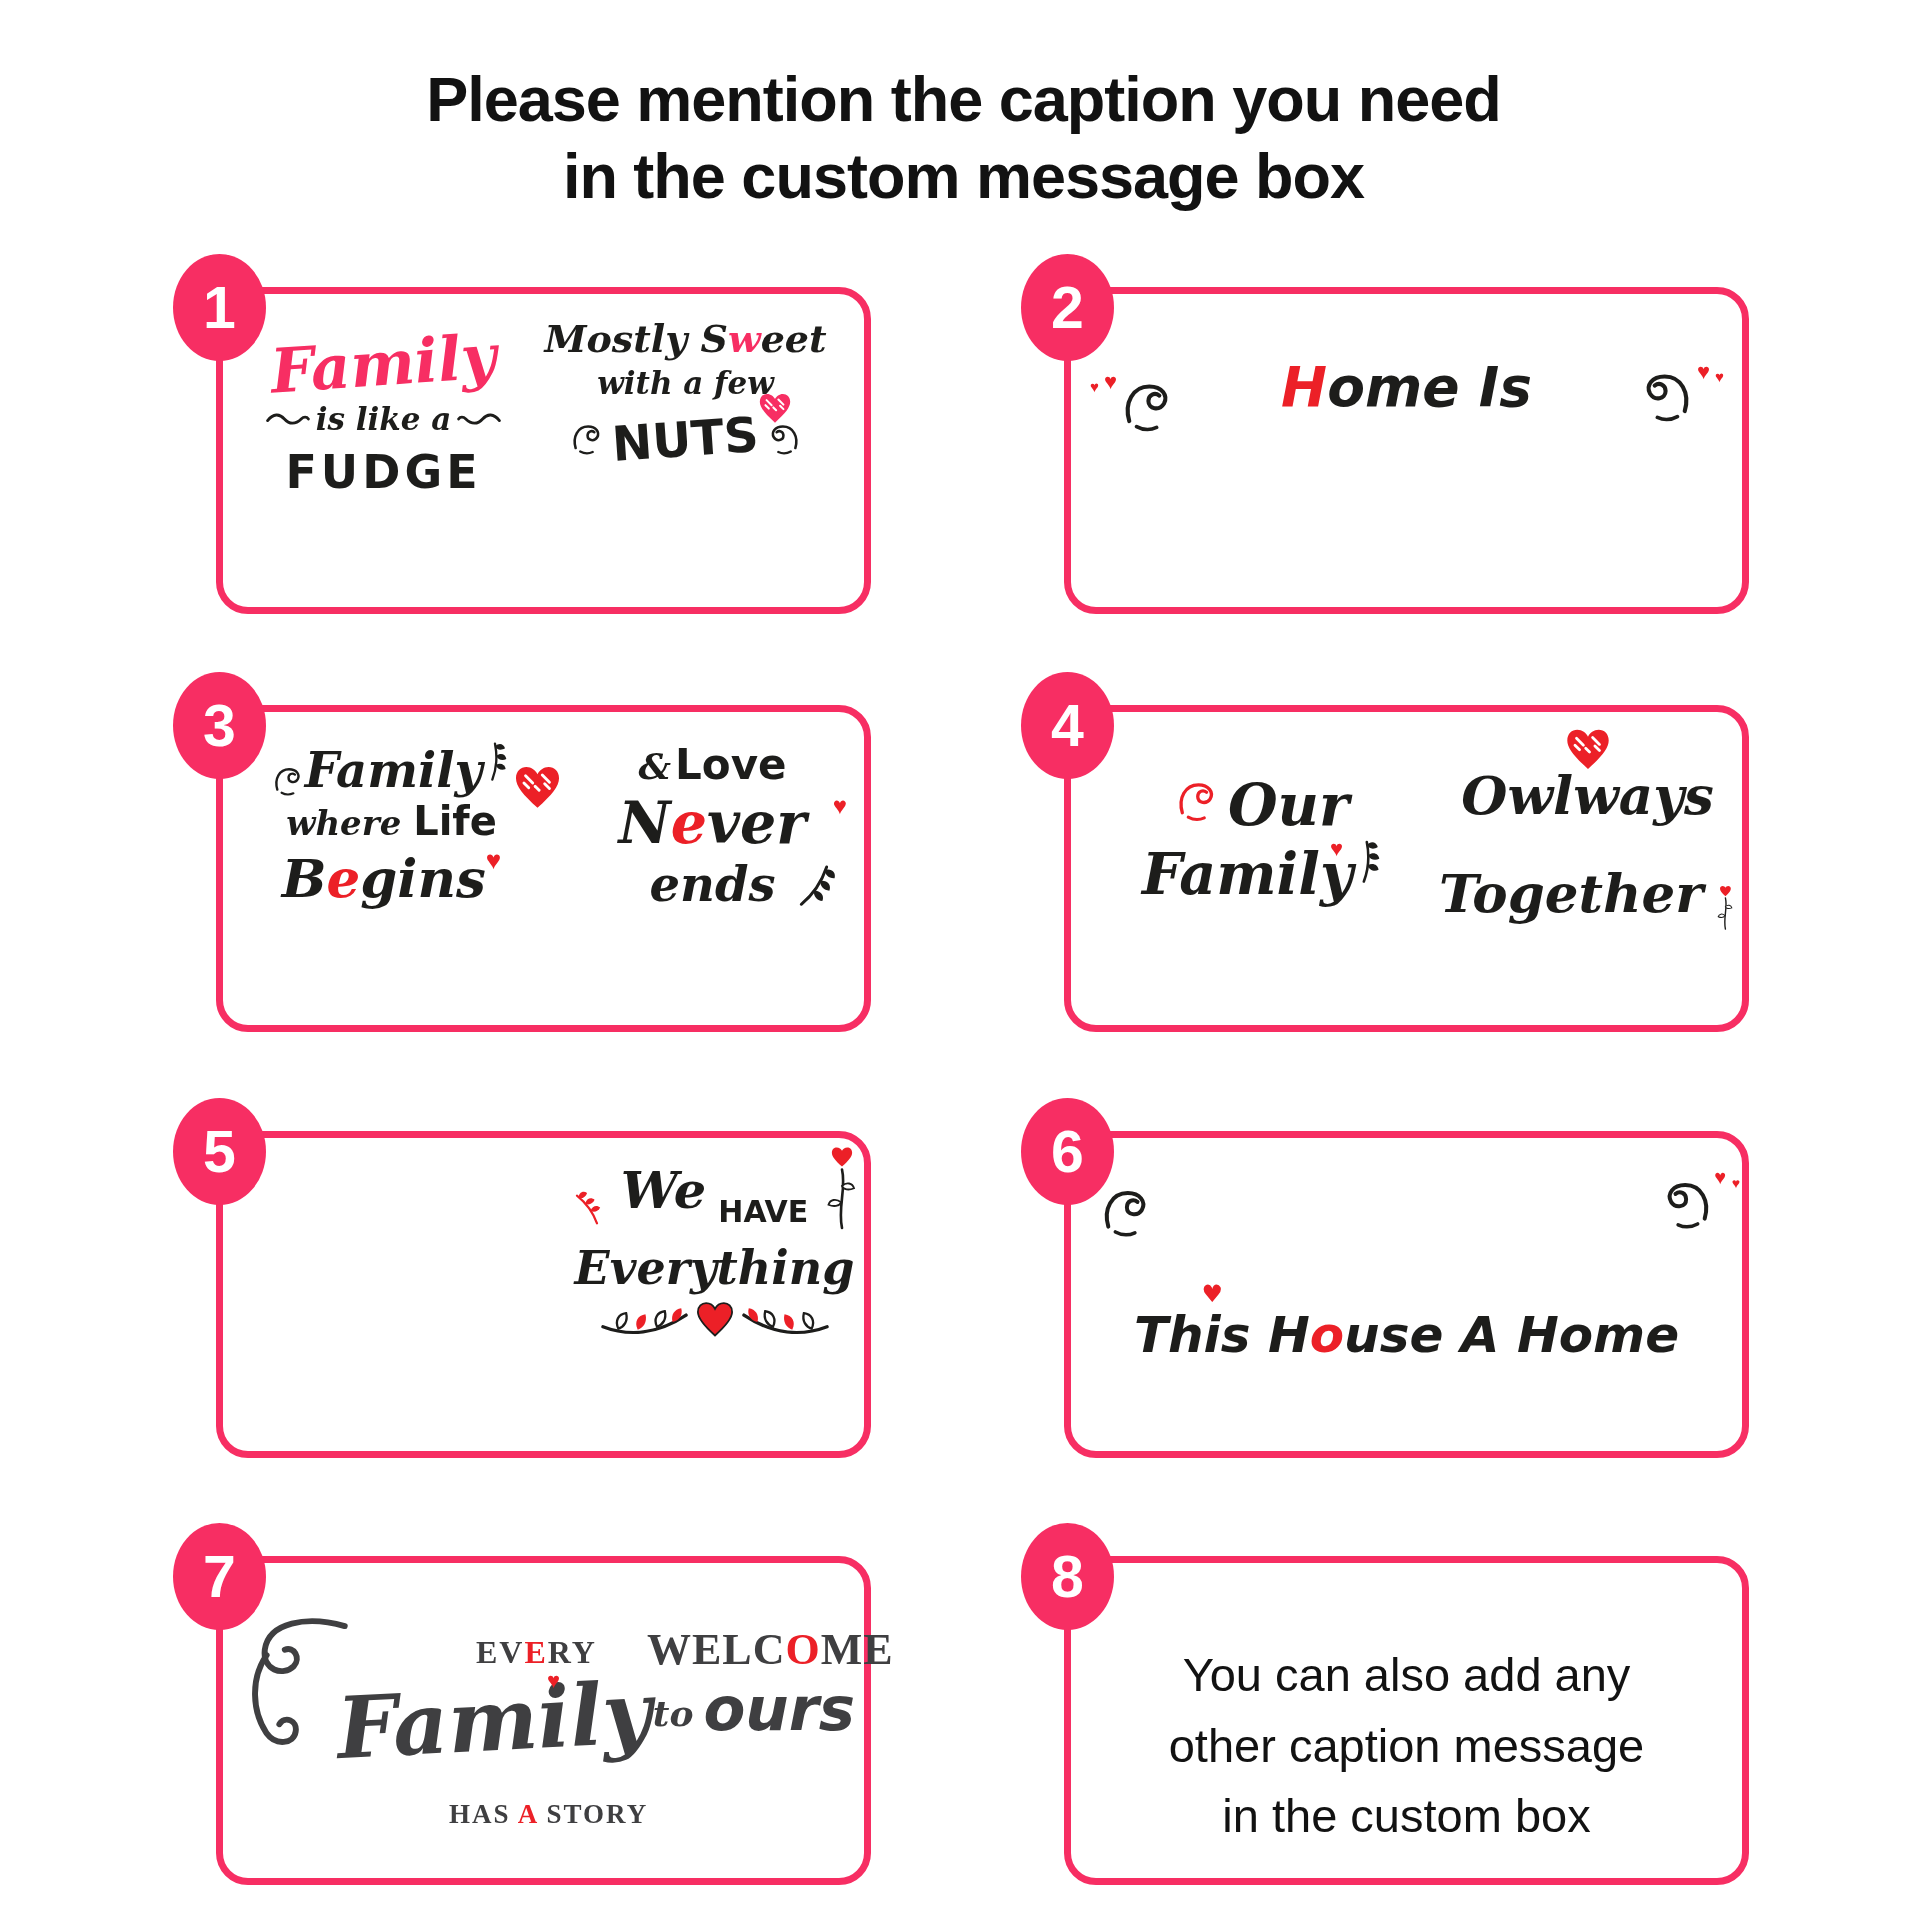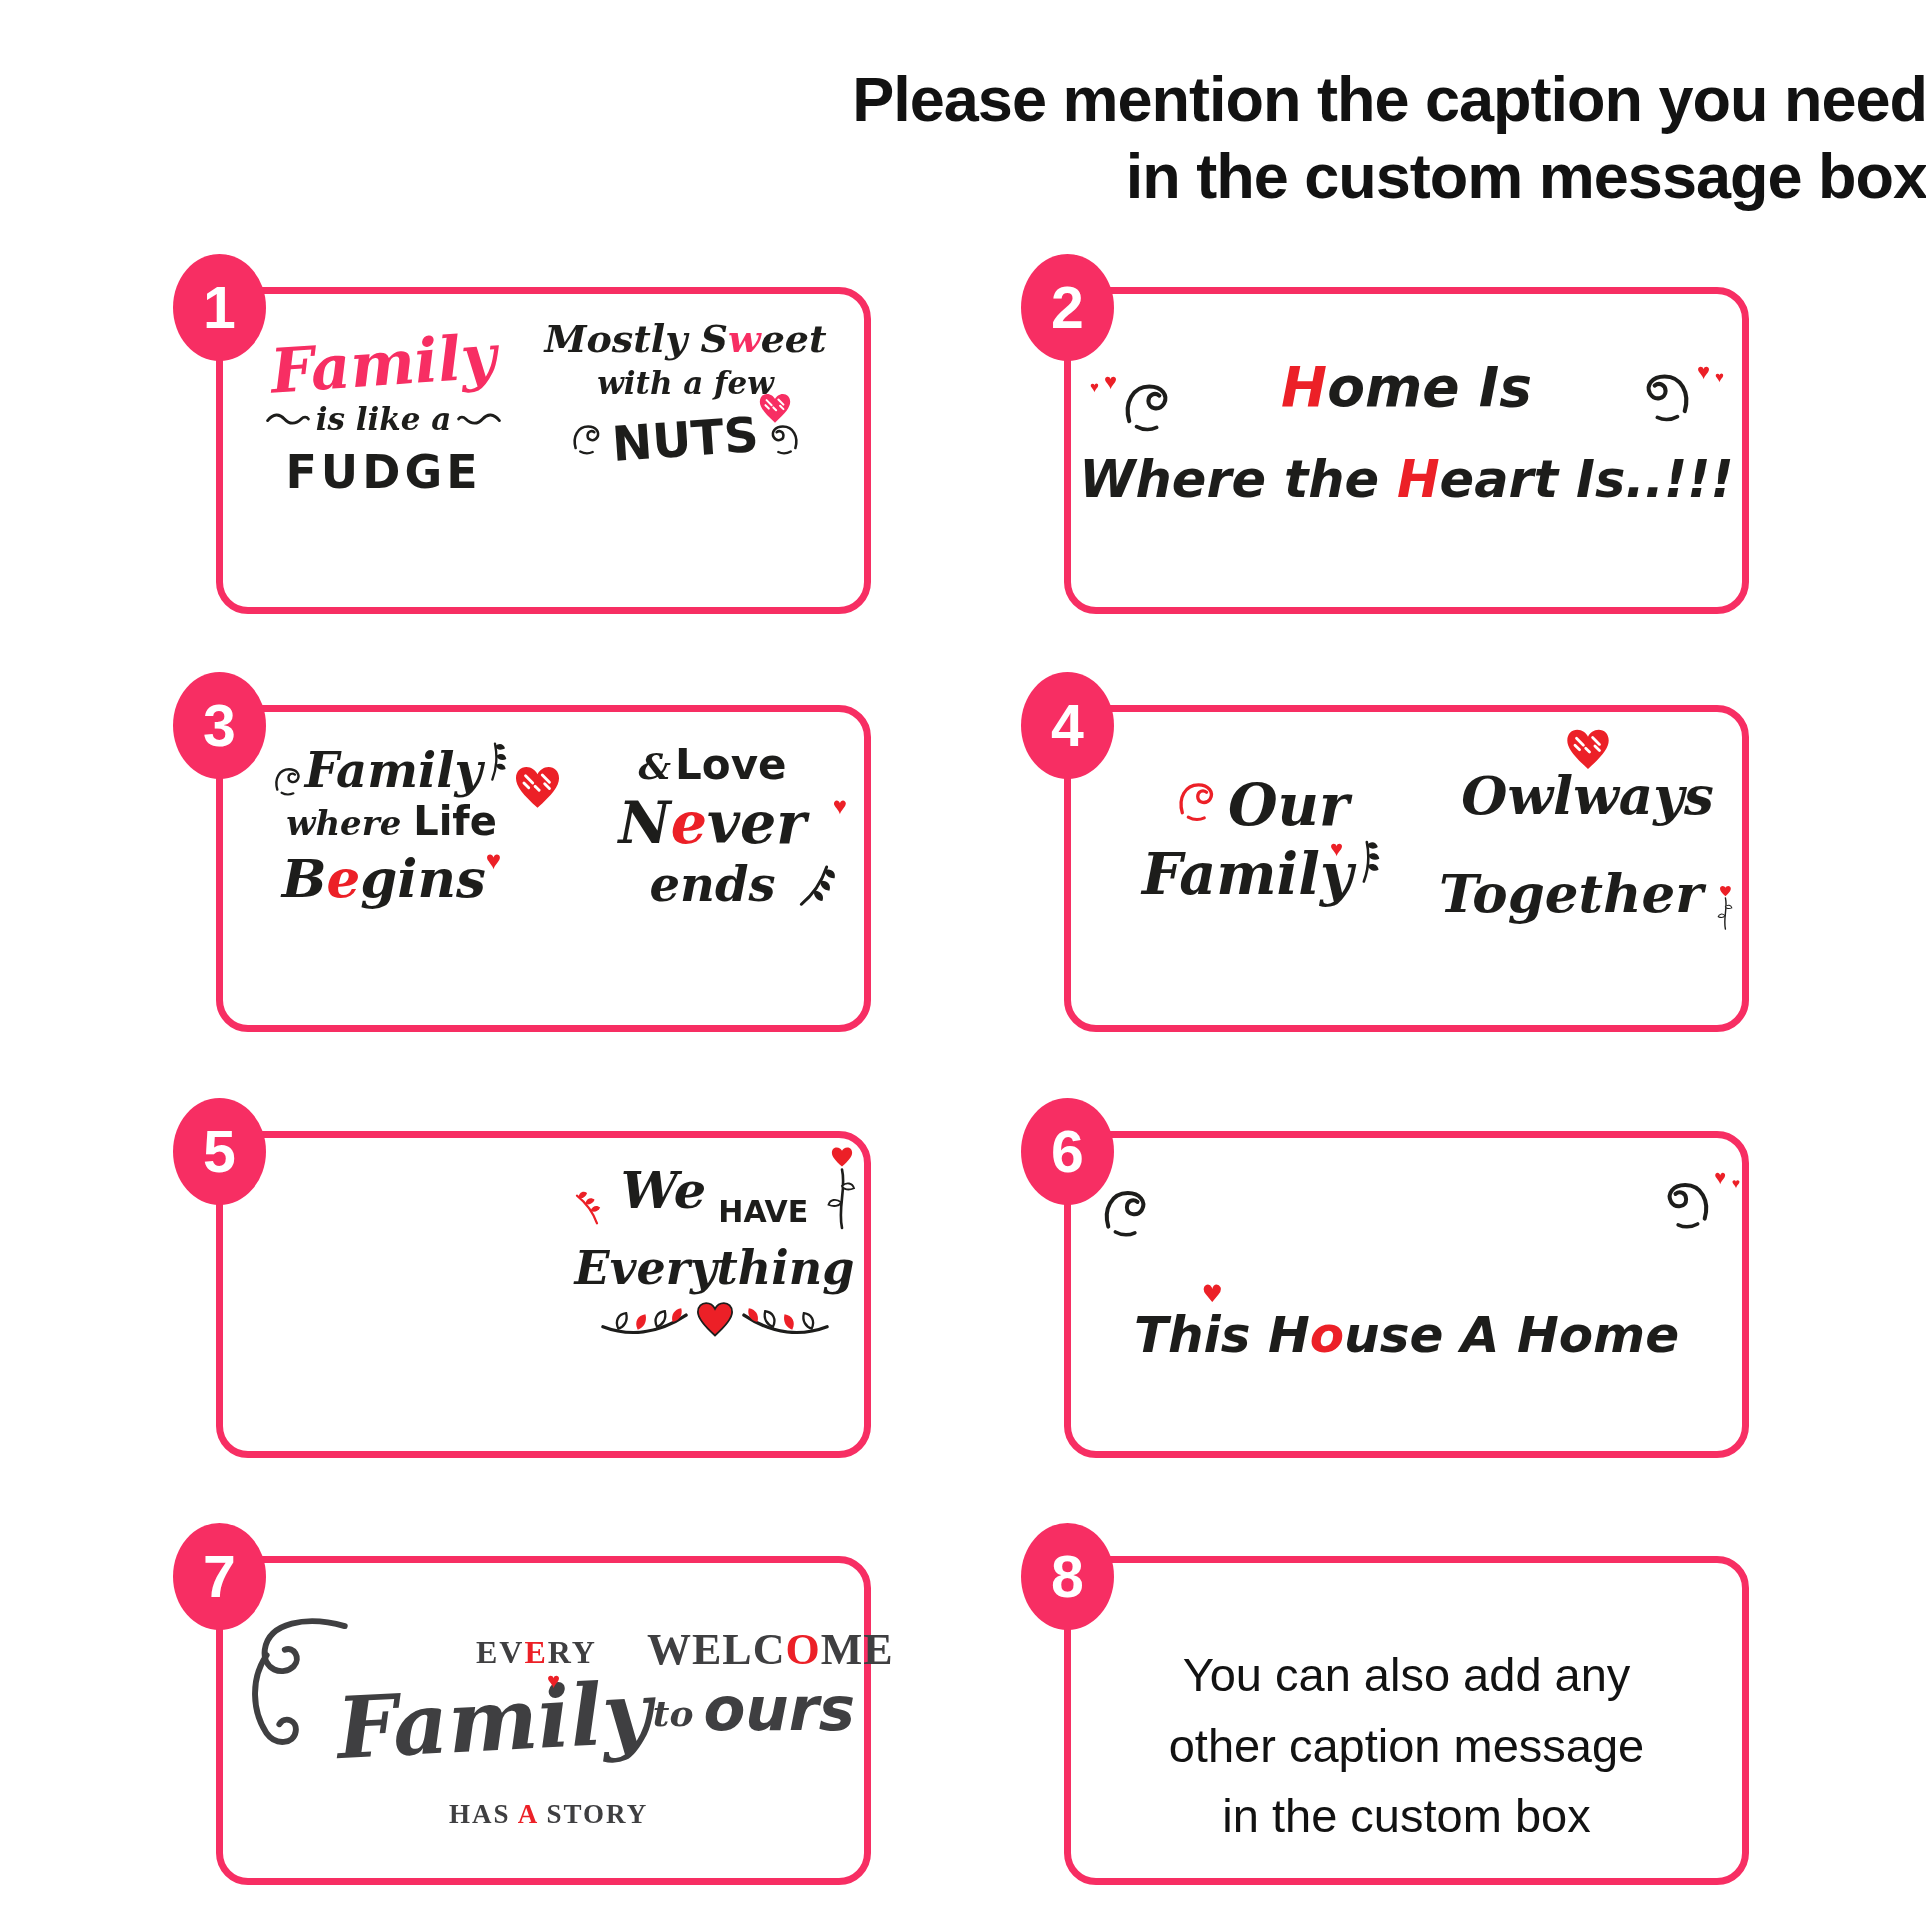--- a/index.html
+++ b/index.html
@@ -1,18 +1,18 @@
 <!DOCTYPE html>
 <html style="--pink: #f72e63; --red: #ec2027; --ink: #1d1d1b; --charcoal: #3f3f41;"><head>
 <meta charset="utf-8">
 <style>
   :root{--pink:#f72e63;--red:#ec2027;--ink:#1d1d1b;--charcoal:#3f3f41}
   *{margin:0;padding:0;box-sizing:border-box}
   html,body{width:1927px;height:1927px;background:#fff;overflow:hidden;position:relative}
-  .title{position:absolute;left:0;right:0;top:61px;text-align:right;
+  .title{position:absolute;left:0;right:0;top:61px;text-align:center;
          font:bold 63px/1.22 "Liberation Sans",sans-serif;color:#121212;letter-spacing:-1px}
   .card{position:absolute;background:#fff;border:7px solid var(--pink);border-radius:32px}
   .badge{position:absolute;left:-50px;top:-40px;width:93px;height:107px;background:var(--pink);
          border-radius:50%;color:#fff;display:flex;align-items:center;justify-content:center;
          font:bold 59px "Liberation Sans",sans-serif;z-index:3}
   .script{font-family:"DejaVu Serif",serif;font-style:italic;font-weight:bold;color:var(--ink)}
   .brush{font-family:"DejaVu Sans",sans-serif;font-style:italic;font-weight:bold;color:var(--ink)}
   .caps{font-family:"DejaVu Sans",sans-serif;font-weight:bold;color:var(--ink)}
   .sercaps{font-family:"Liberation Serif",serif;font-weight:bold;color:var(--charcoal)}
   .plain{font-family:"Liberation Sans",sans-serif;color:#121212}
@@ -132,23 +132,20 @@
     <div class="abs" style="right:50px;top:75px">
       <span class="red abs" style="font-size:22px;right:-18px;top:-10px">♥</span>
       <span class="red abs" style="font-size:15px;right:-32px;top:0px">♥</span>
       <svg class="deco flip" width="51" height="55" viewBox="0 0 56 60">
           <use href="#flourish" style="color:var(--ink)"></use>
         </svg>
     </div>
     <div class="ctr abs nw" style="left:0;right:0;top:61px">
       <span class="brush" style="font-size:55px"><span class="red">H</span><span>ome Is</span></span>
     </div>
-    <div class="ctr abs nw" style="left:0;right:0;top:156px">
-      <span class="brush" style="font-size:51px"><span>Where the </span><span class="red">H</span><span>eart Is..!!!</span></span>
-    </div>
   </section>
 
   <section class="card" style="left:216px;top:705px;width:655px;height:327px">
     <div class="badge">
         <span>3</span>
       </div>
     <div class="abs ctr" style="left:20px;top:30px;width:297px">
       <div class="row nw" style="gap:2px">
         <svg class="deco" width="30" height="32" viewBox="0 0 56 60" style="margin-top:22px">
             <use href="#flourish" style="color:var(--ink)"></use>

